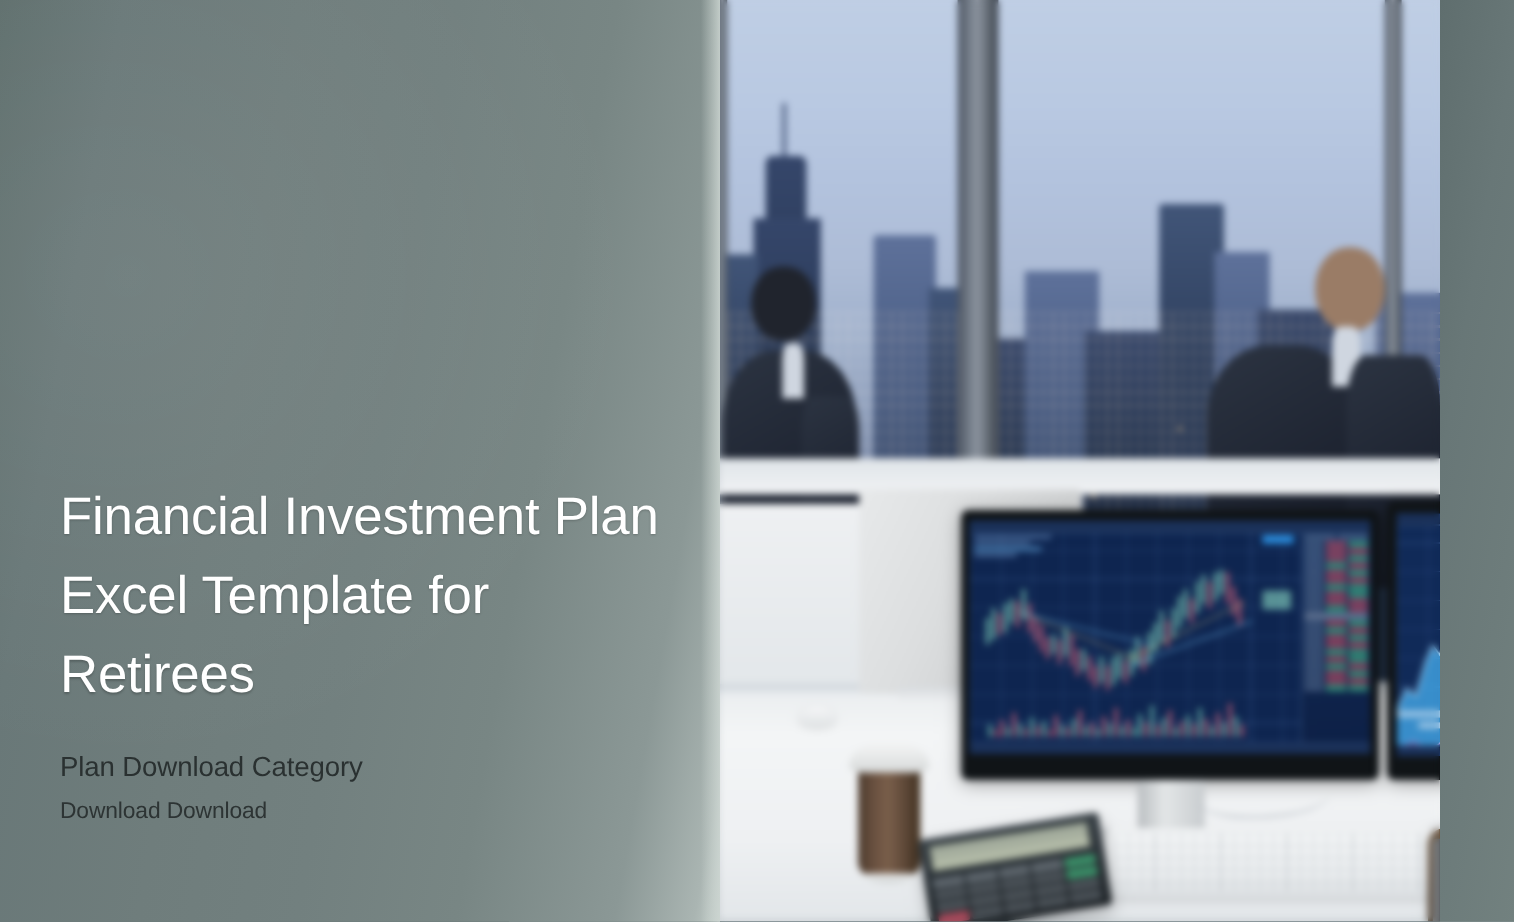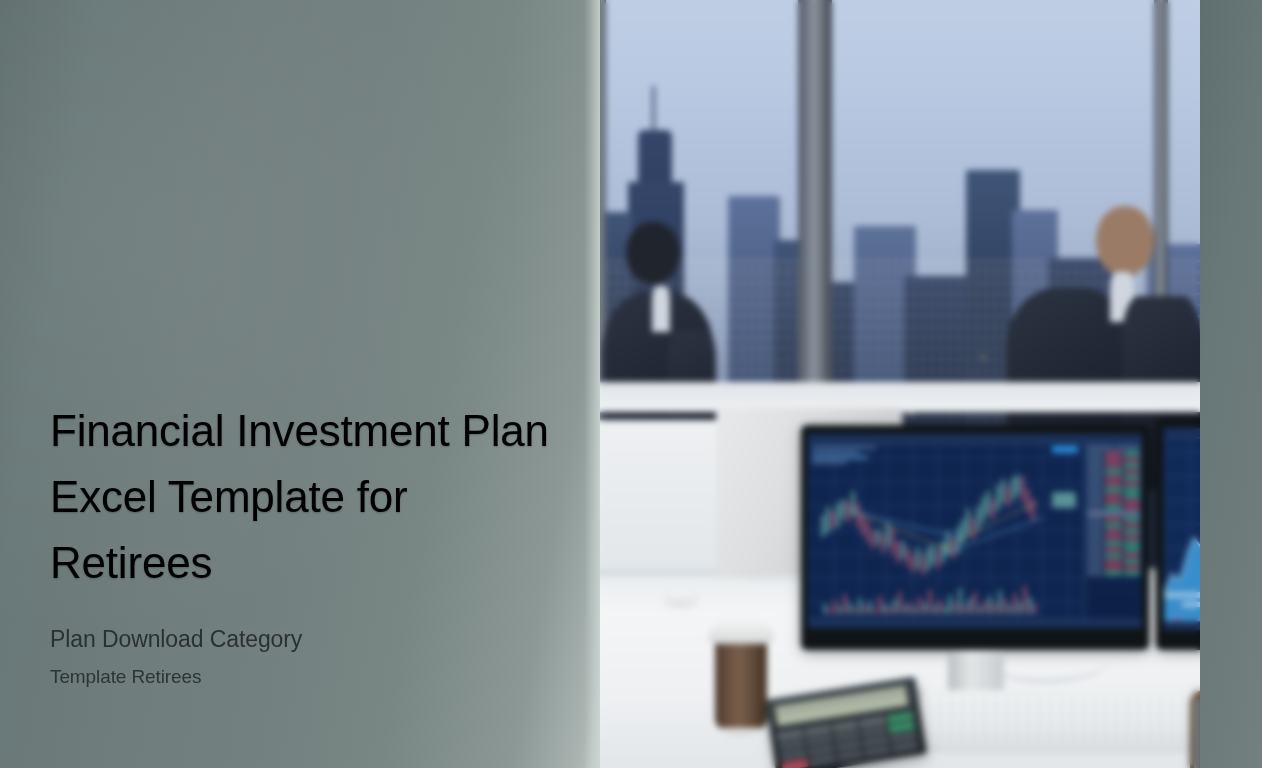--- a/index.html
+++ b/index.html
@@ -298,21 +298,21 @@
 
   
   .text-block {
     position: absolute; left: 50px; top: 398px; width: 530px;
     z-index: 40;
   }
   .title {
     font-size: 44px;
     line-height: 66px;
     font-weight: 400;
-    color: #000000;
+    color: #ffffff;
     letter-spacing: -0.2px;
     text-shadow: 0 1px 2px rgba(0,0,0,.22);
     white-space: pre-line;
   }
   .subtitle {
     margin-top: 28px;
     font-size: 23px;
     line-height: 30px;
     font-weight: 400;
     color: #2a3131;
@@ -675,16 +675,16 @@
 
   <div class="wall">
     <div class="wall-edge"></div>
   </div>
 
   <div class="text-block">
     <h1 class="title">Financial Investment Plan
 Excel Template for
 Retirees</h1>
     <div class="subtitle">Plan Download Category</div>
-    <div class="meta">Template Retirees</div>
+    <div class="meta">Download Download</div>
   </div>
 
 </div>
 
 </body></html>

